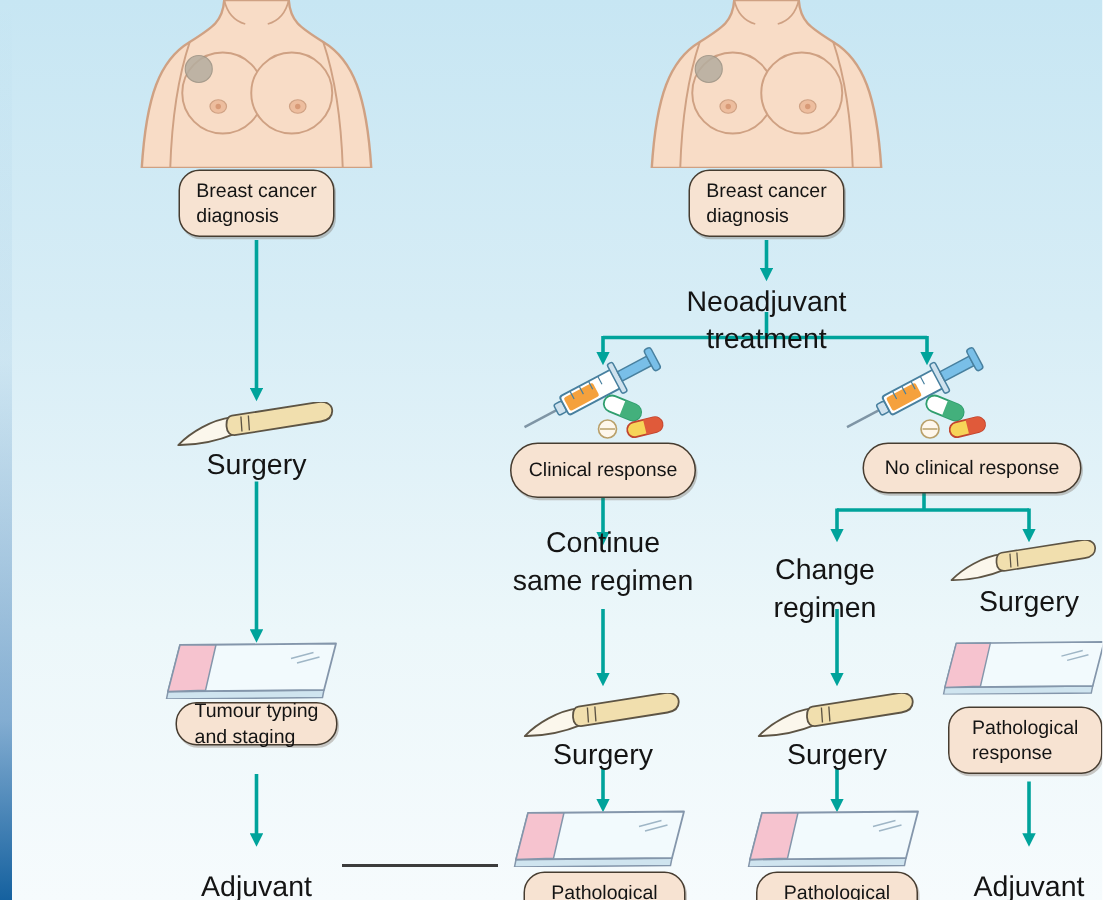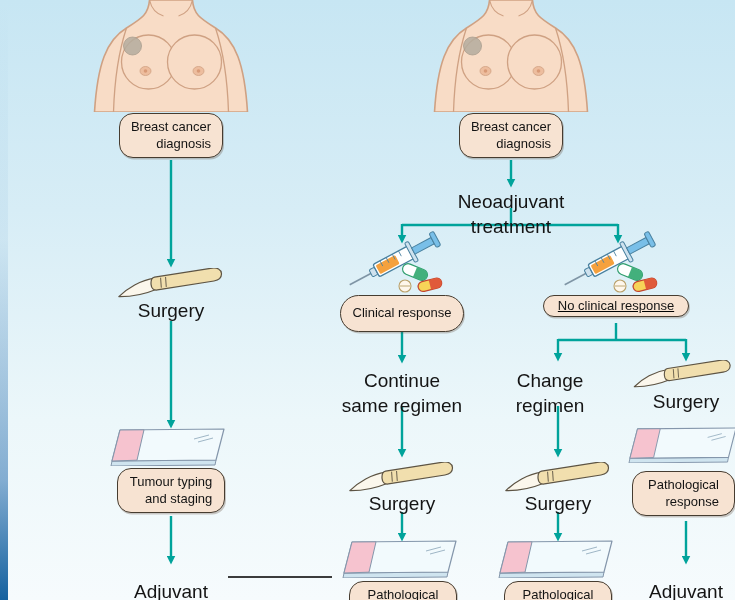--- a/index.html
+++ b/index.html
@@ -16,21 +16,21 @@
     position:absolute; left:0; top:0; width:8px; height:100%;
     background:linear-gradient(180deg, rgba(26,106,176,0) 0%, rgba(26,106,176,0.07) 40%, rgba(23,98,168,0.5) 80%, var(--edge) 100%);
   }
   .node-box{
     position:absolute; background:var(--box-fill); border:1.4px solid var(--box-border);
     border-radius:14px; display:flex; align-items:center; justify-content:center;
     box-shadow:1px 1.5px 0 rgba(90,70,50,.28); padding:3px 8px;
   }
   .node-box.pill{border-radius:999px;}
   .node-box.cut{align-items:flex-start; padding-top:5px;}
-  .box-text{white-space:pre-line; text-align:right; font-size:13px; line-height:1.25; color:var(--text);}
+  .box-text{white-space:pre-line; text-align:left; font-size:13px; line-height:1.25; color:var(--text);}
   .flow-text{
     position:absolute; text-align:center; font-size:19px; line-height:1.3;
     color:var(--text); white-space:pre-line; width:160px;
   }
   .icon{position:absolute; overflow:visible;}
   .arrows{position:absolute; left:0; top:0; pointer-events:none;}
   .arrows line, .arrows path{stroke:var(--arrow); stroke-width:2.4; fill:none;}
   .partial-line{position:absolute; background:#3c3c3c;}
   .defs-svg{position:absolute; width:0; height:0; overflow:hidden;}
 </style>
@@ -141,21 +141,21 @@
   </div>
 
   <svg class="icon" style="left:115px; top:268px;" width="112" height="30">
       <use href="#sym-scalpel"></use>
     </svg>
   <div class="flow-text" style="left:91px; top:299px;">Surgery</div>
 
   <svg class="icon" style="left:110px; top:428px;" width="116" height="38">
       <use href="#sym-slide"></use>
     </svg>
-  <div class="node-box" style="left:117px; top:468px; width:108px; height:45px;">
+  <div class="node-box" style="left:117px; top:468px; width:108px; height:29px;">
     <span class="box-text">Tumour typing
 and staging</span>
   </div>
 
   <div class="flow-text" style="left:91px; top:580px;">Adjuvant</div>
 
   <div class="node-box" style="left:459px; top:113px; width:104px; height:45px;">
     <span class="box-text">Breast cancer
 diagnosis</span>
   </div>
@@ -165,25 +165,25 @@
   <svg class="icon" style="left:343px; top:228px;" width="115" height="68">
       <use href="#sym-drugs"></use>
     </svg>
   <svg class="icon" style="left:558px; top:228px;" width="115" height="68">
       <use href="#sym-drugs"></use>
     </svg>
 
   <div class="node-box pill" style="left:340px; top:295px; width:124px; height:37px;">
     <span class="box-text">Clinical response</span>
   </div>
-  <div class="node-box pill" style="left:543px; top:295px; width:146px; height:22px;text-decoration:underline;">
+  <div class="node-box pill" style="left:575px; top:295px; width:146px; height:34px;">
     <span class="box-text">No clinical response</span>
   </div>
 
-  <div class="flow-text" style="left:322px; top:369px;">Continue
+  <div class="flow-text" style="left:322px; top:351px;">Continue
 same regimen</div>
   <svg class="icon" style="left:346px; top:462px;" width="112" height="30">
       <use href="#sym-scalpel"></use>
     </svg>
   <div class="flow-text" style="left:322px; top:492px;">Surgery</div>
   <svg class="icon" style="left:342px; top:540px;" width="116" height="38">
       <use href="#sym-slide"></use>
     </svg>
   <div class="node-box cut" style="left:349px; top:581px; width:108px; height:45px;">
     <span class="box-text">Pathological</span>

